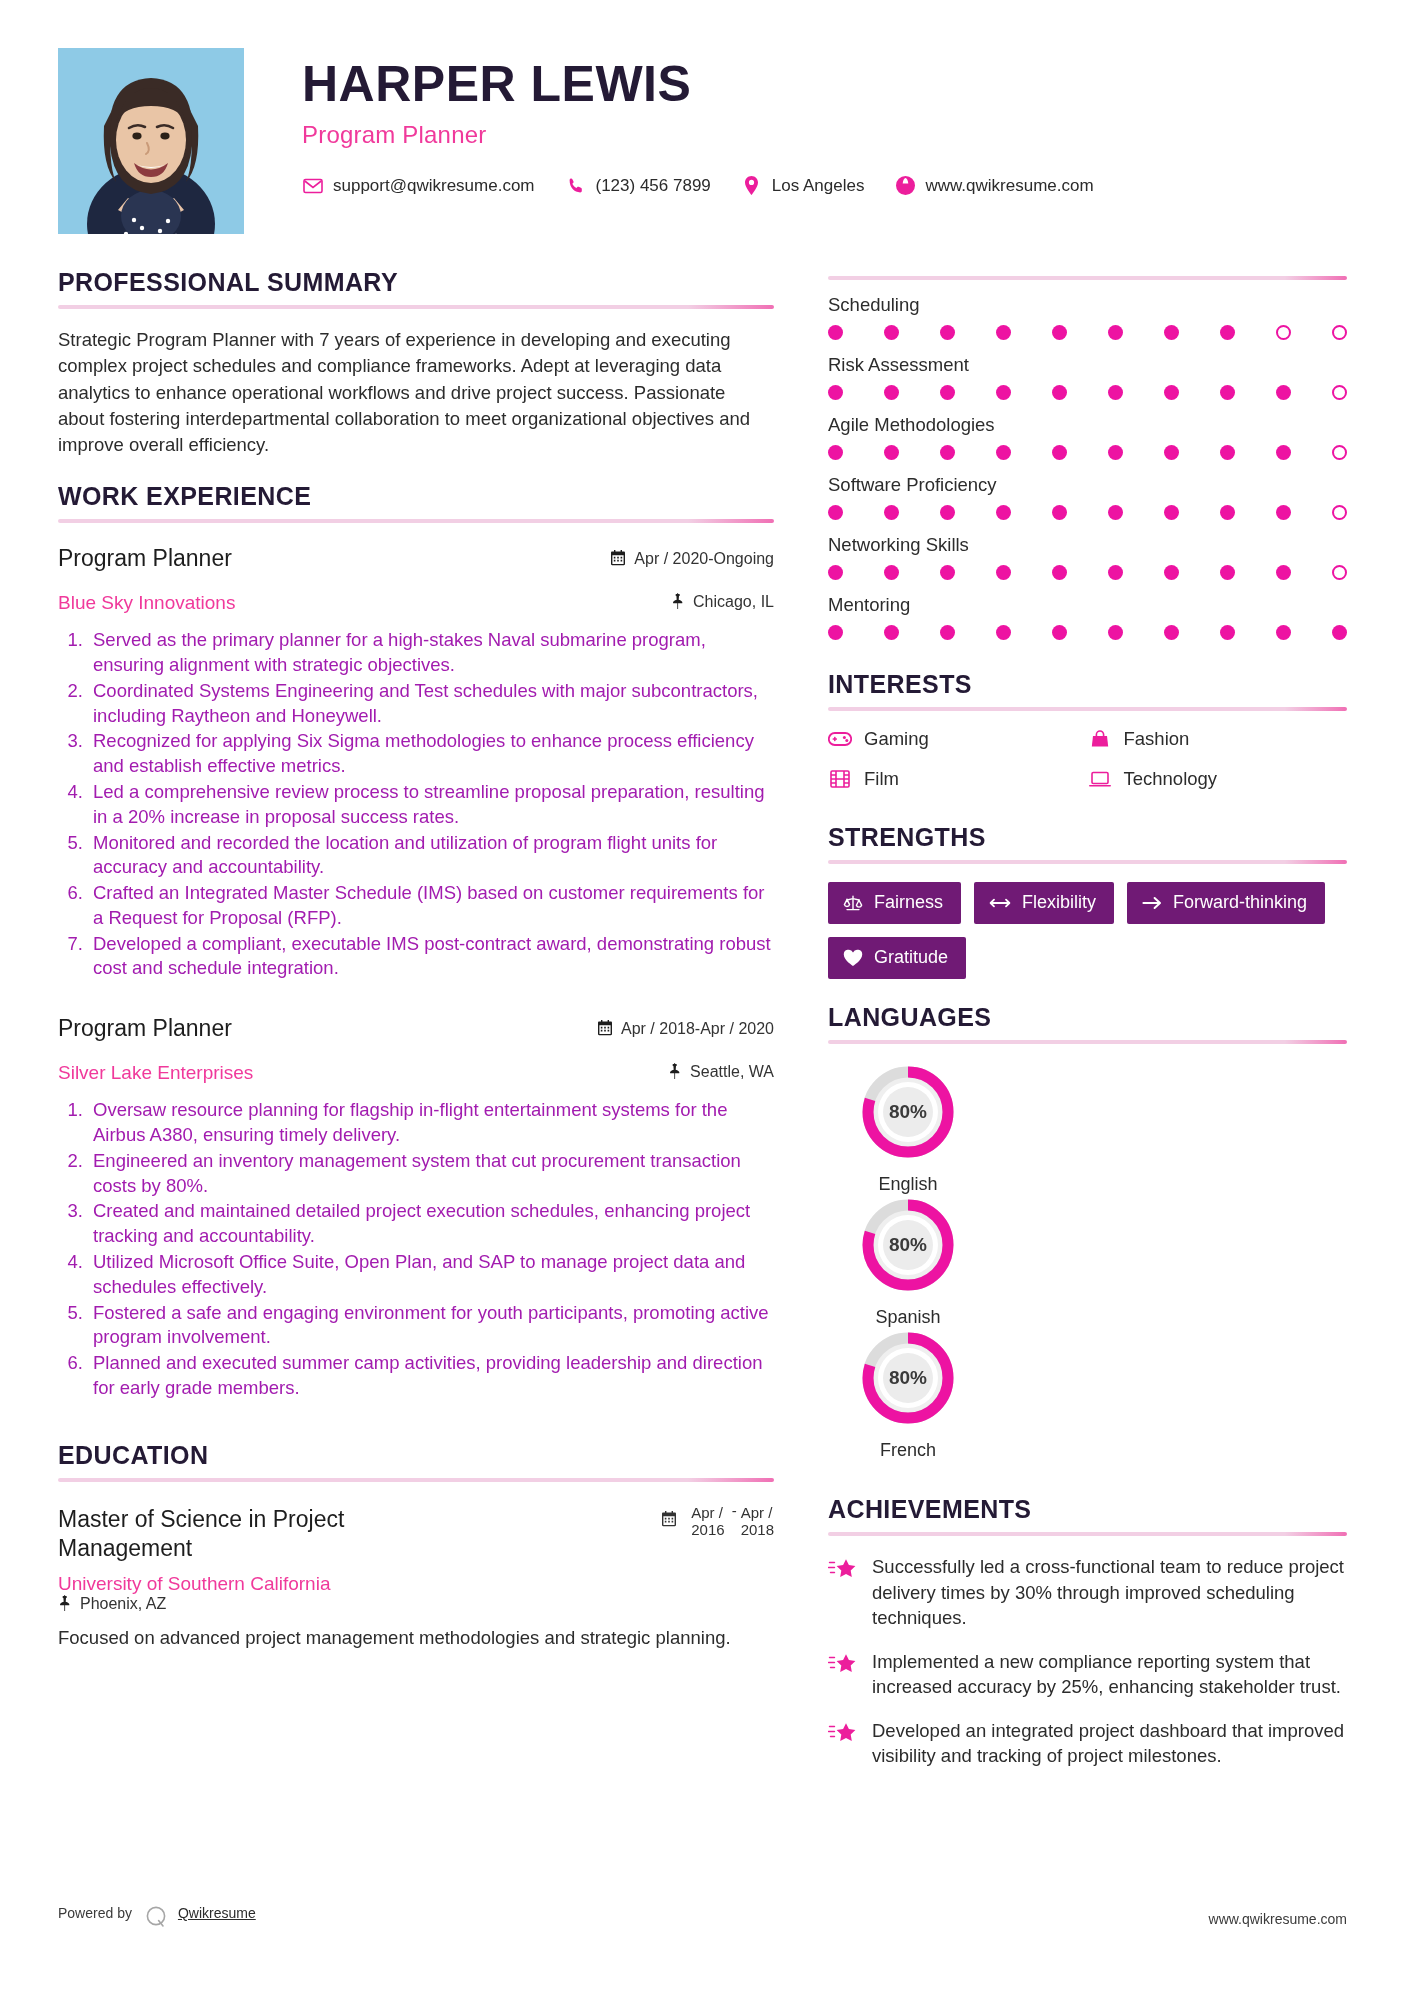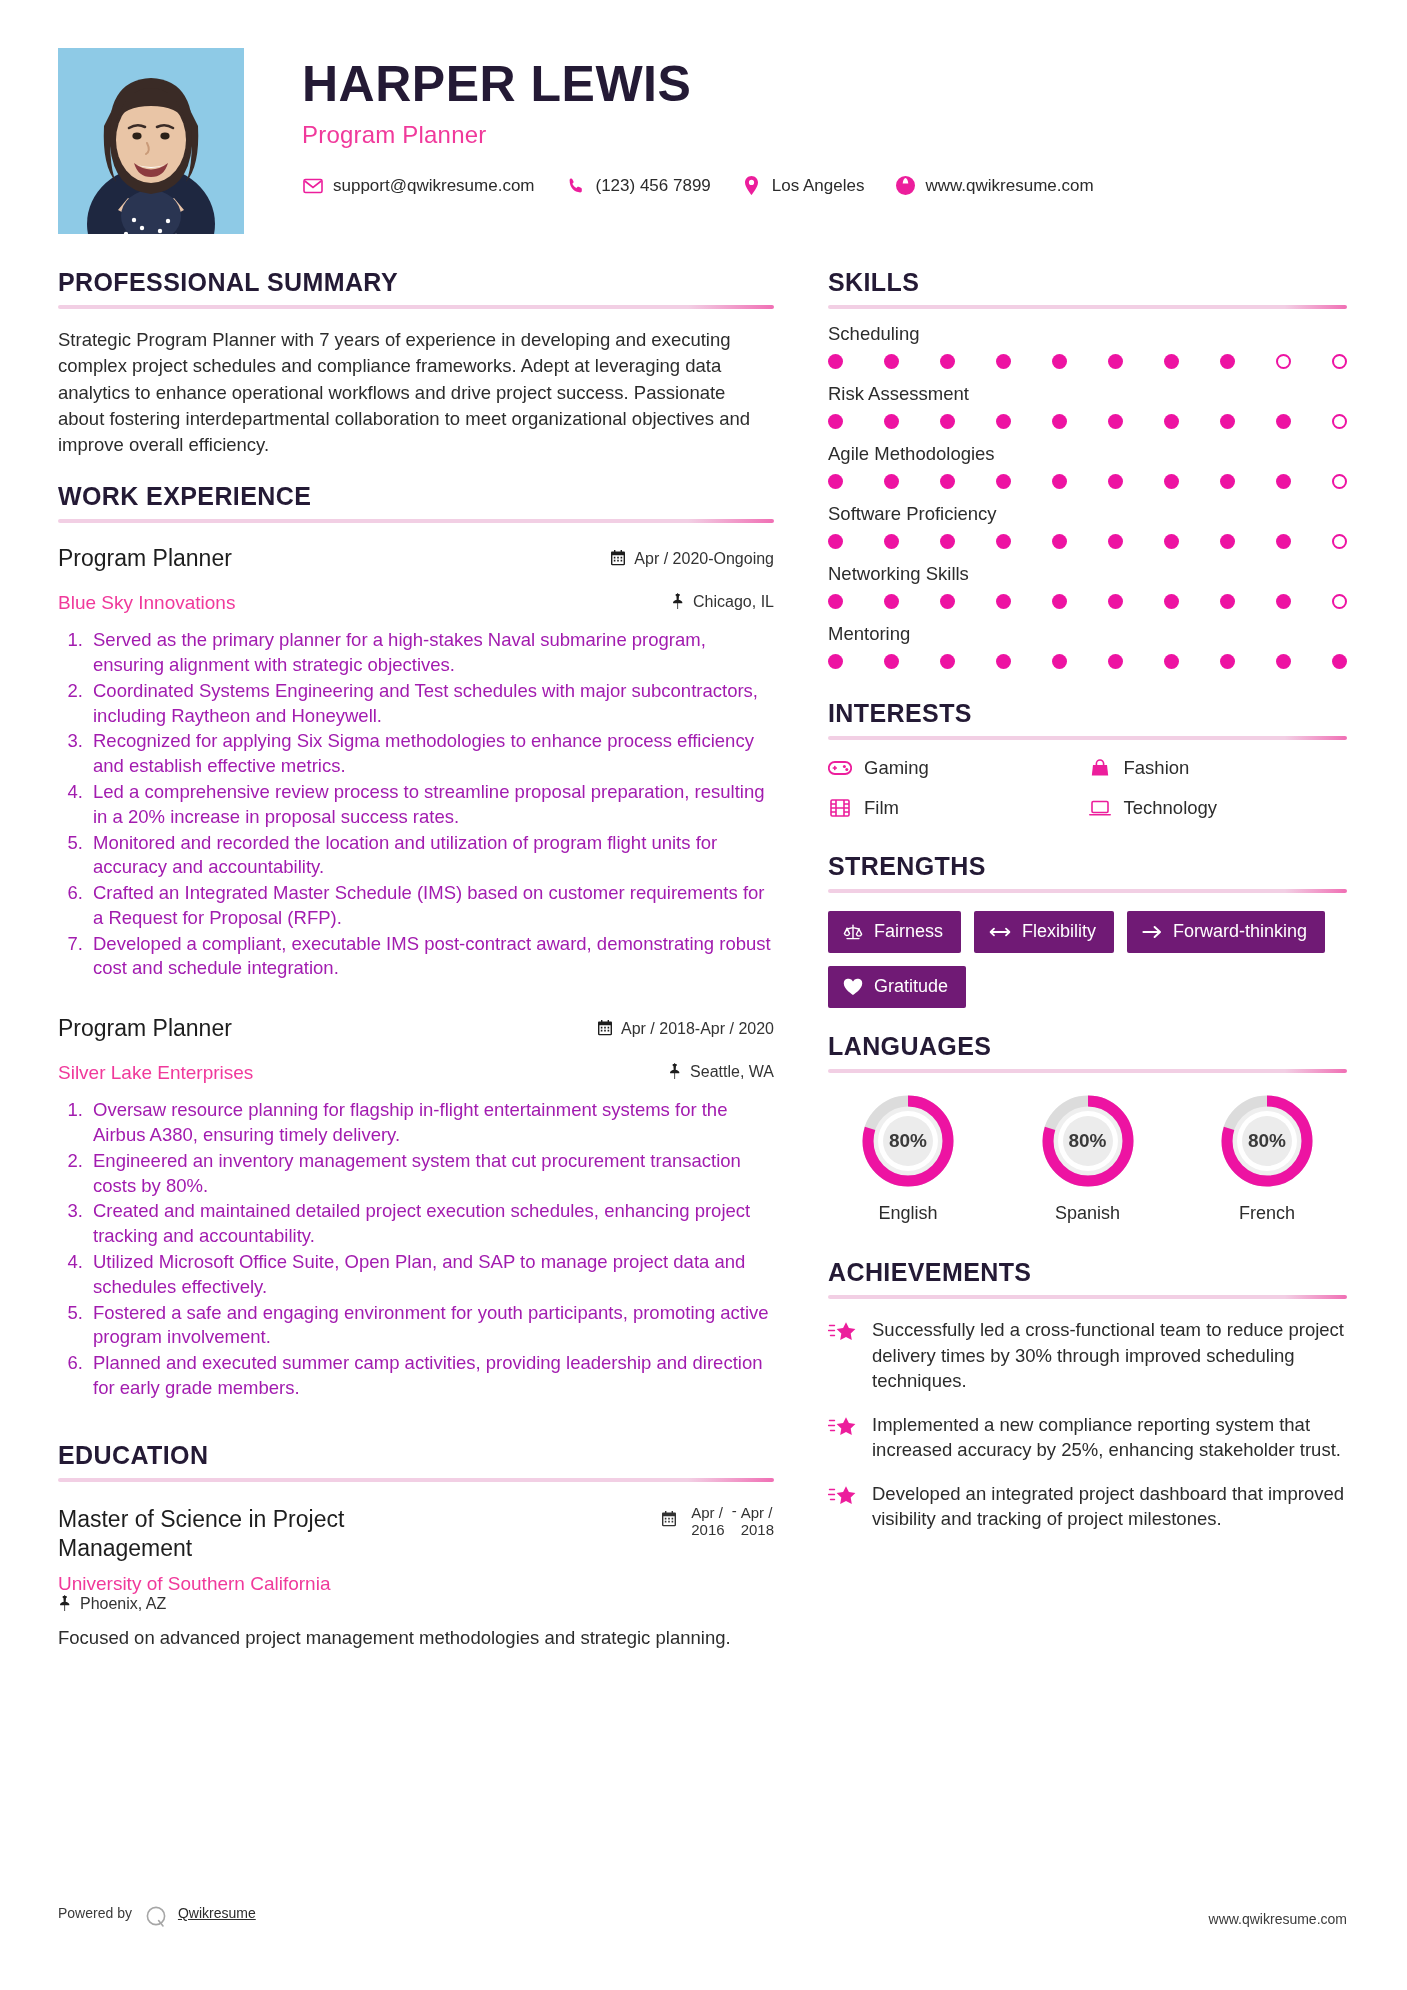--- a/index.html
+++ b/index.html
@@ -221,20 +221,21 @@
     display: inline-flex;
     margin-right: 11px;
     align-items: center;
   }
 
   
   .langs {
     margin-top: 18px;
     display: flex;
     justify-content: space-between;
+    flex-direction: column;
   }
   .lang { text-align: center; width: 160px; }
   .donut {
     position: relative;
     width: 100px; height: 100px;
     margin: 0 auto;
   }
   .donut svg { transform: rotate(-90deg); display:block; }
   .donut .pct {
     position: absolute;
@@ -480,21 +481,20 @@
           </div>
           <p class="edu-desc">Focused on advanced project management methodologies and strategic planning.</p>
         </div>
       </div>
 
     </div>
 
     <div class="col-right">
 
       <div class="sec">
-        <div class="sec-title">SKILLS</div>
         <div class="sec-rule"></div>
         <div id="skills-list">
             <div class="skill">
               <div class="skill-name">Scheduling</div>
               <div class="dots">
                 <span class="dot"></span>
                 <span class="dot"></span>
                 <span class="dot"></span>
                 <span class="dot"></span>
                 <span class="dot"></span>

